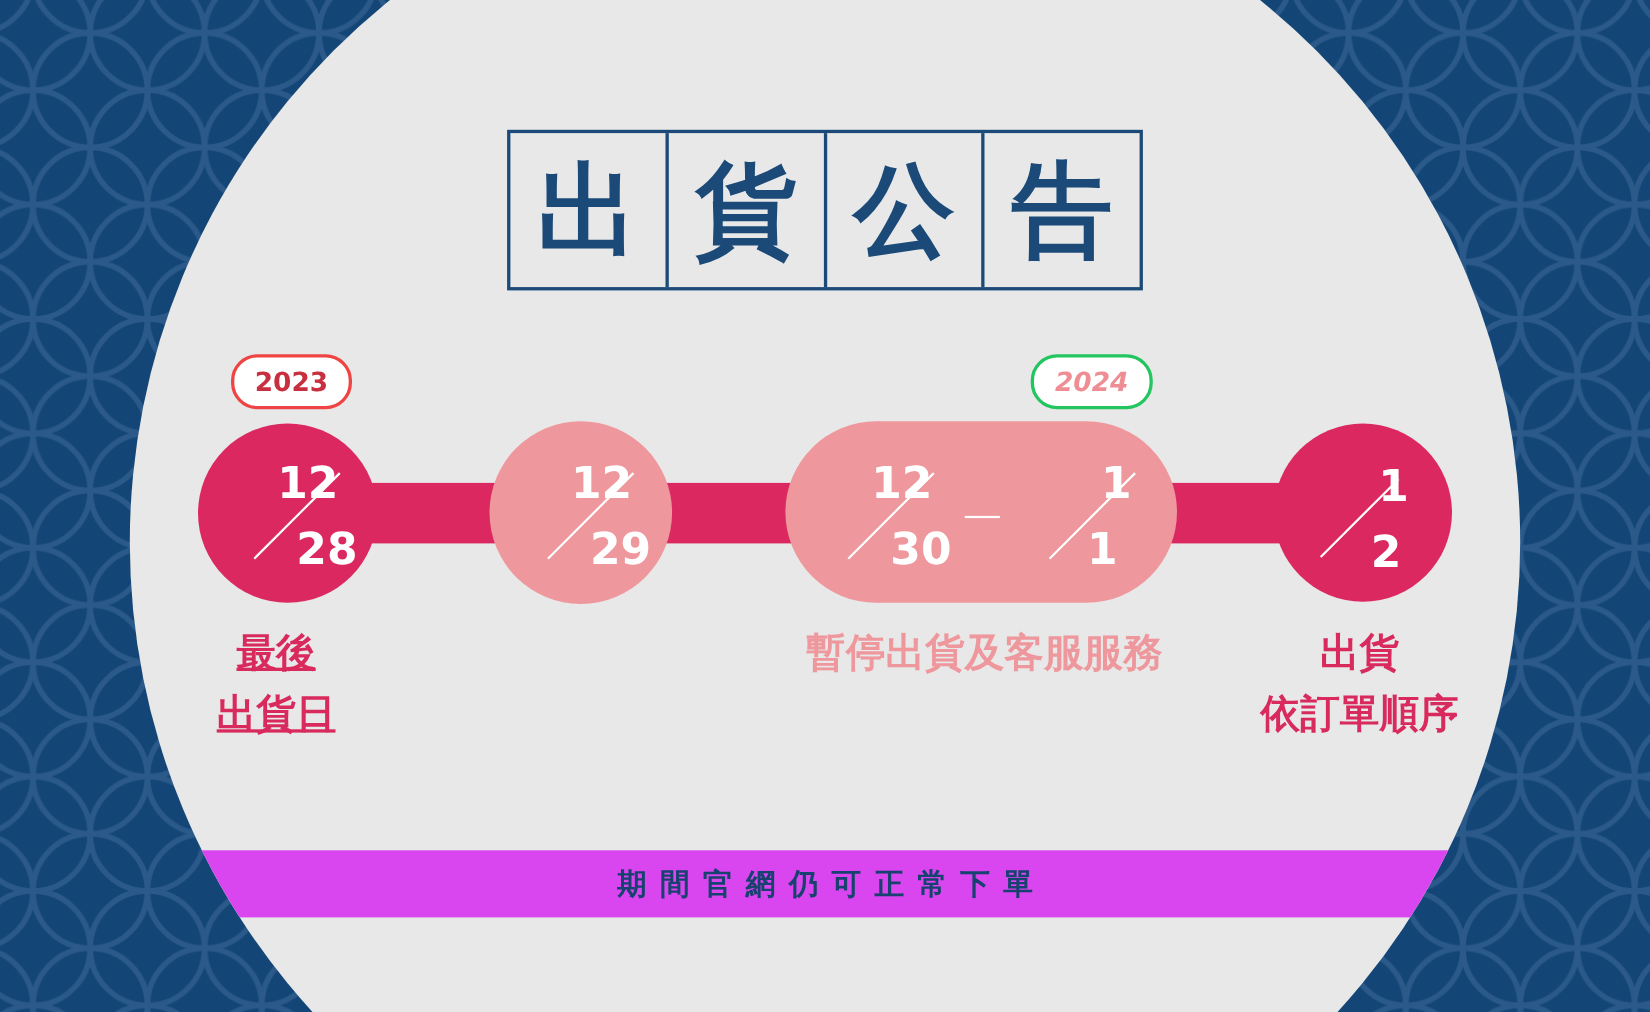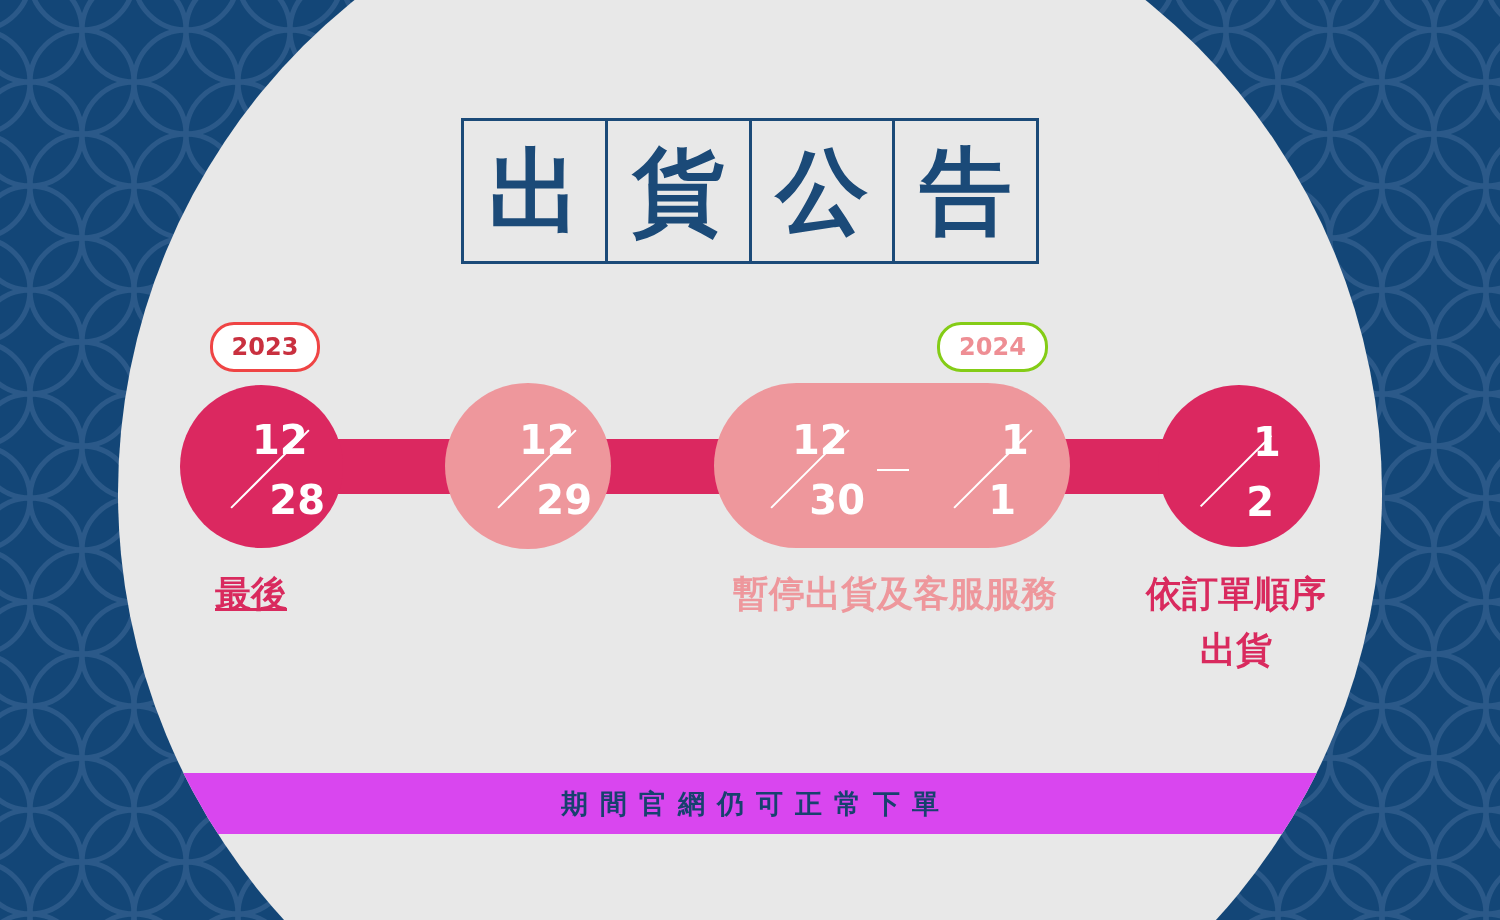--- a/index.html
+++ b/index.html
@@ -102,21 +102,21 @@
     position: absolute;
     height: 44px;
     border-radius: 24px;
     background: #ffffff;
     display: flex; align-items: center; justify-content: center;
     font-weight: bold;
     font-size: 24px;
     font-family: "DejaVu Sans", sans-serif;
   }
   .year-badge.dark { border: 3px solid #ef4444; color: #c9303f; }
-  .year-badge.light { border: 3px solid #84cc16; color: #ee8e94; }
+  .year-badge.light { border: 3px solid #22c55e; color: #ee8e94; font-style: italic; }
 
   .caption {
     position: absolute;
     text-align: center;
     font-weight: bold;
     font-size: 36px;
     line-height: 56px;
     font-family: "DejaVu Sans", sans-serif;
   }
   .caption.dark { color: #d92a5e; }
@@ -194,23 +194,24 @@
 
   <div class="node dark" style="left:1158px; top:385px; width:162px; height:162px;"></div>
   <div class="frac" style="left:1186px; top:422px; width:100px;">
     <span class="num" style="left:20px;">1</span>
     <span class="slash" style="left:0px; width:100px;"></span>
     <span class="den" style="right:12px;">2</span>
   </div>
 
   <div class="caption dark" style="left:151px; top:566px; width:200px;text-decoration:underline;">
     <div>最後</div>
+    <div>出貨日</div>
   </div>
   <div class="caption light" style="left:417px; top:566px; width:220px;">
   </div>
   <div class="caption light" style="left:695px; top:566px; width:400px;">
     <div>暫停出貨及客服服務</div>
   </div>
   <div class="caption dark" style="left:1116px; top:566px; width:240px;">
+    <div>出貨</div>
     <div>依訂單順序</div>
-    <div>出貨</div>
   </div>
 </div>
 
 </body></html>

